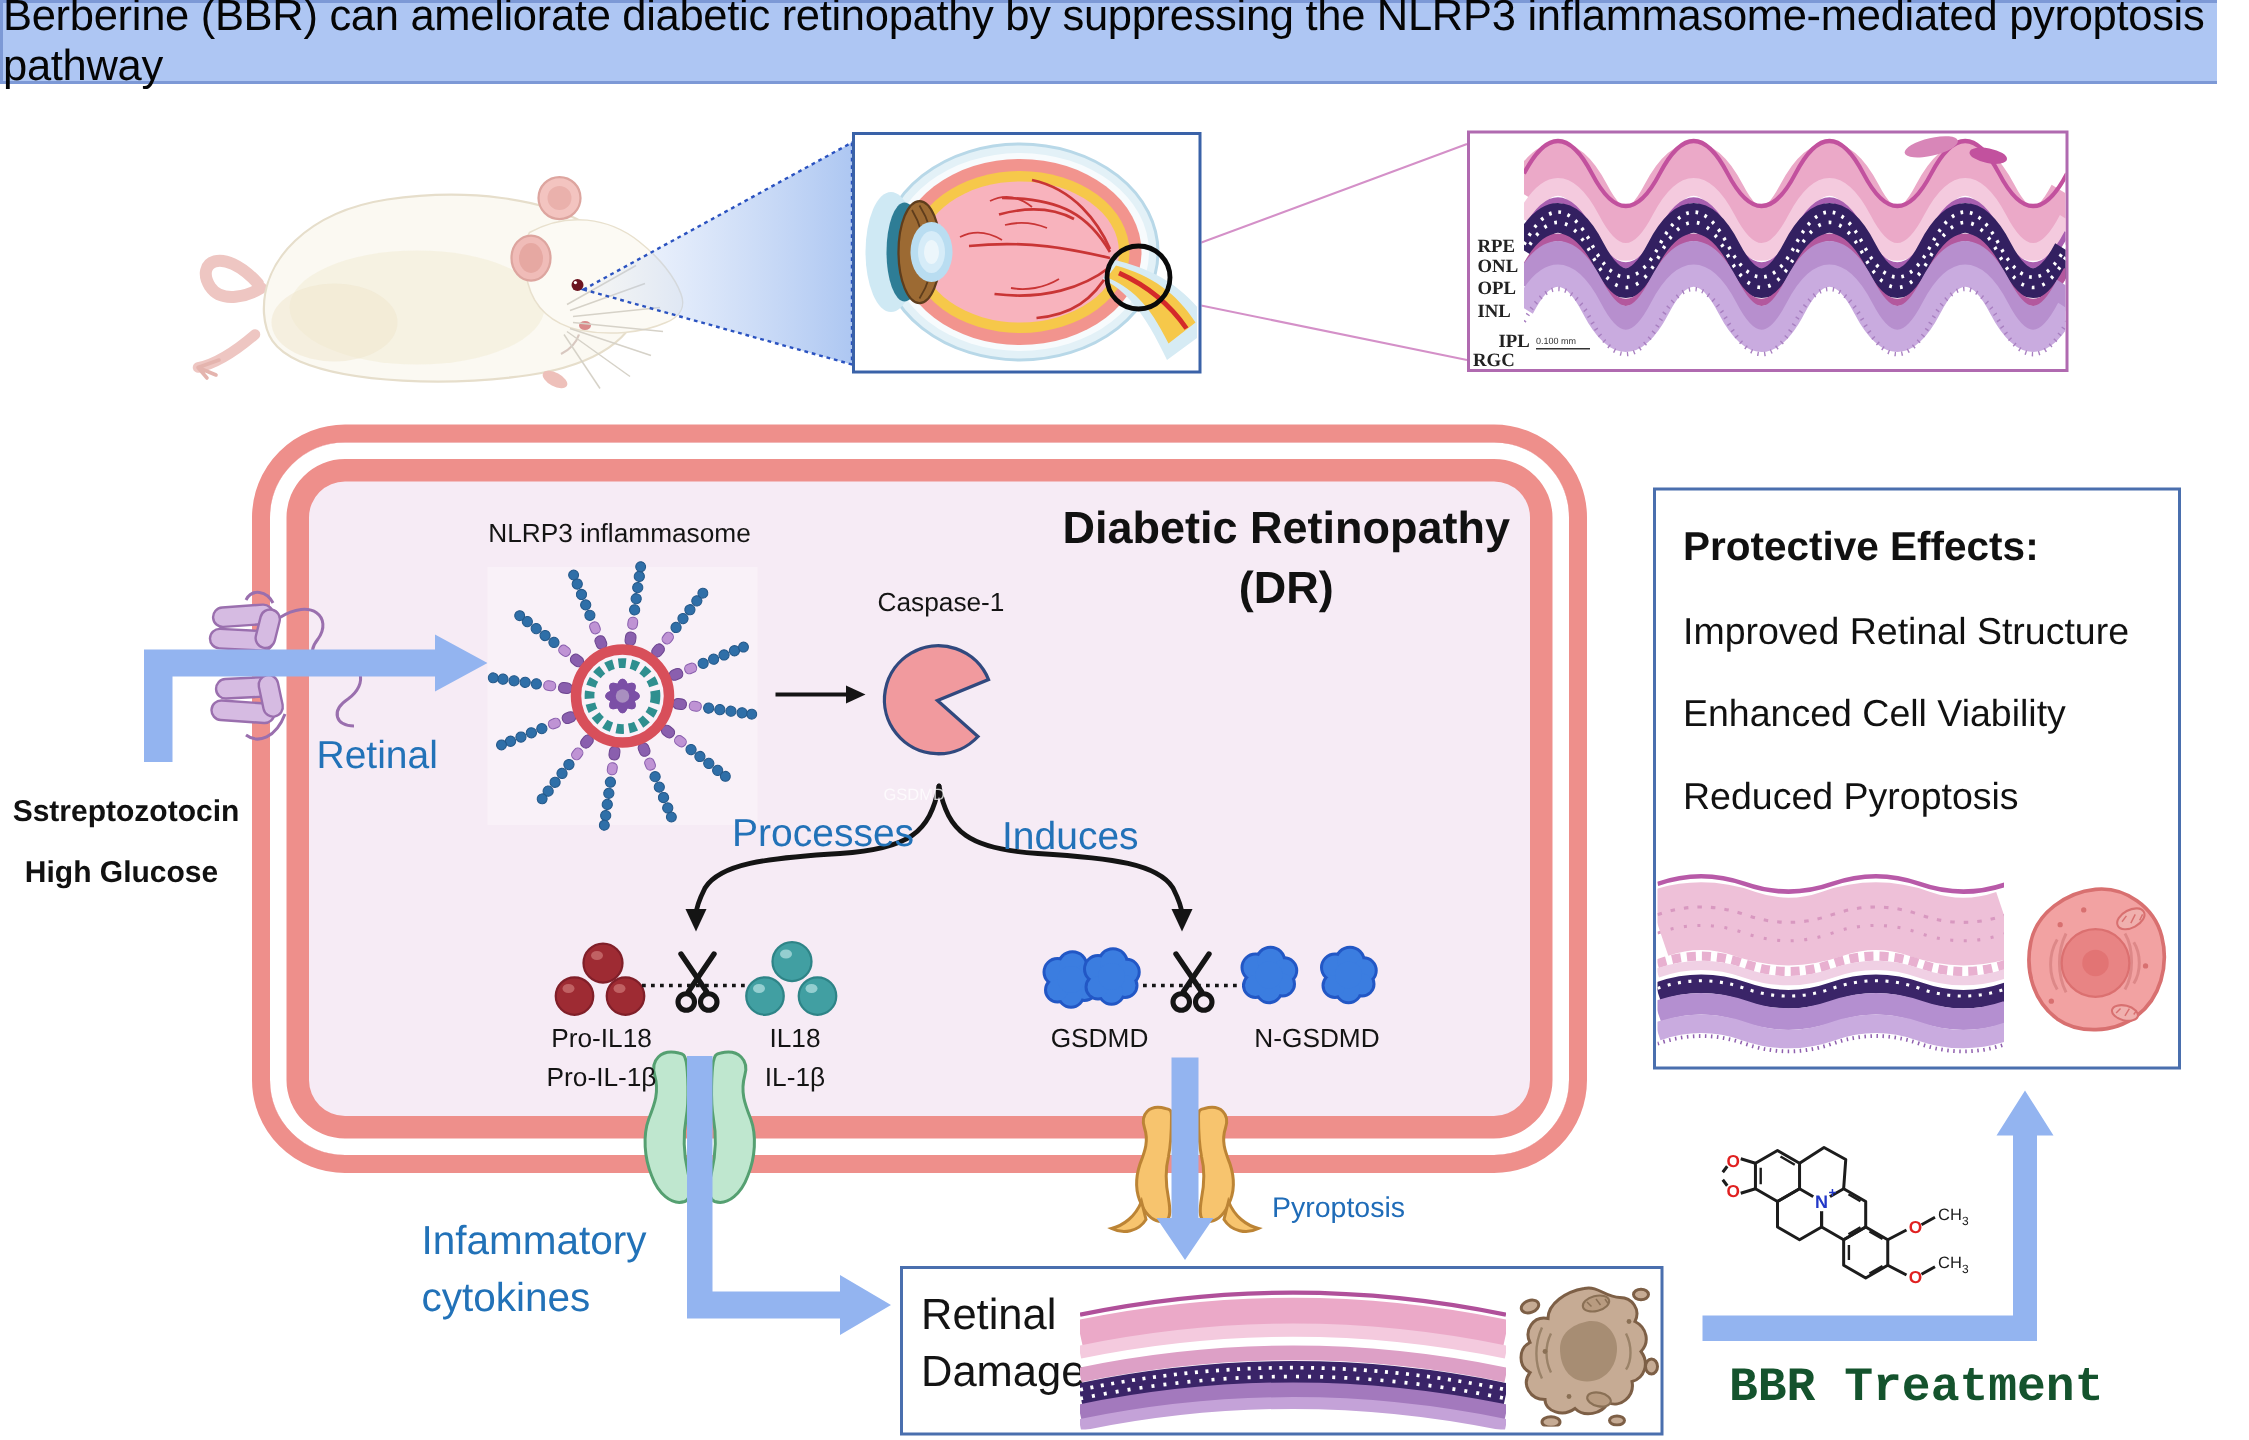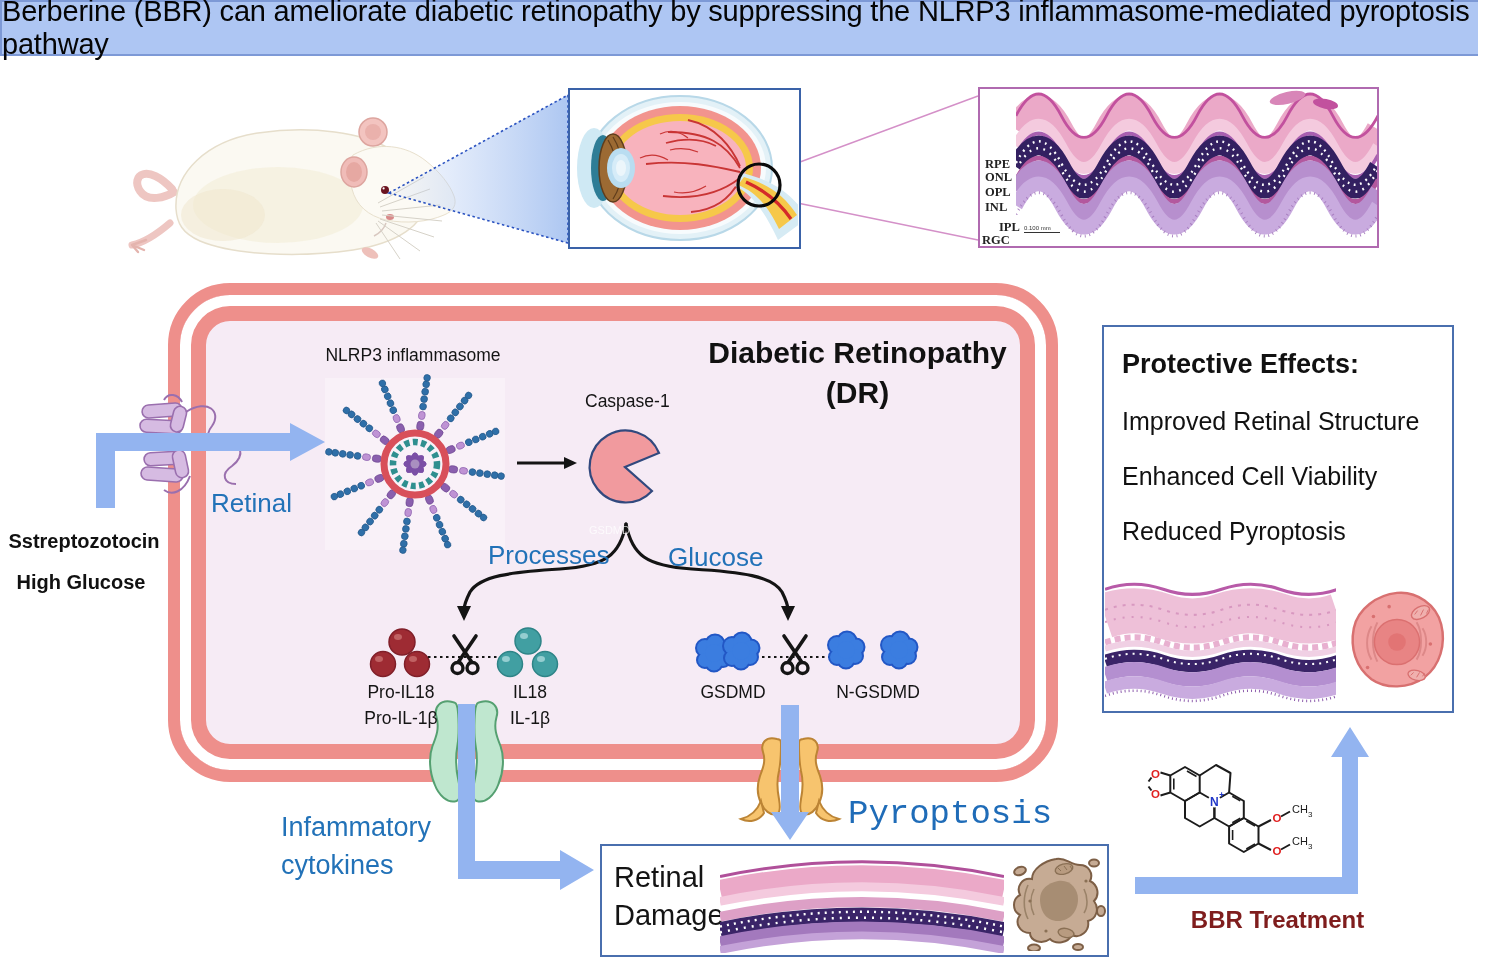--- a/index.html
+++ b/index.html
@@ -339,40 +339,40 @@
       <div style="width:36px;border-top:1px solid #333;margin-top:1px;"></div>
     </div>
   </div>
 
   <div class="abs lbl ctr" style="left:318px;top:342px;width:190px;">NLRP3 inflammasome</div>
   <div class="abs lbl" style="left:585px;top:388px;">Caspase-1</div>
   <div class="abs ctr" style="left:700px;top:336px;width:315px;font-size:30px;font-weight:700;">Diabetic Retinopathy</div>
   <div class="abs ctr" style="left:700px;top:376px;width:315px;font-size:30px;font-weight:700;">(DR)</div>
   <div class="abs" style="left:589px;top:524px;font-size:11px;color:rgba(255,255,255,0.75);">GSDMD</div>
   <div class="abs bigblue" style="left:488px;top:540px;">Processes</div>
-  <div class="abs bigblue" style="left:668px;top:542px;">Glucose</div>
+  <div class="abs bigblue" style="left:668px;top:542px;">Induces</div>
 
   <div class="abs lbl ctr" style="left:342px;top:679px;width:118px;">
     <div>Pro-IL18</div>
     <div>Pro-IL-1β</div>
   </div>
   <div class="abs lbl ctr" style="left:492px;top:679px;width:76px;">
     <div>IL18</div>
     <div>IL-1β</div>
   </div>
   <div class="abs lbl ctr" style="left:692px;top:679px;width:82px;">GSDMD</div>
   <div class="abs lbl ctr" style="left:828px;top:679px;width:100px;">N-GSDMD</div>
 
   <div class="abs bigblue" style="left:211px;top:488px;">Retinal</div>
   <div class="abs ctr" style="left:0;top:530px;width:168px;font-size:20px;font-weight:700;">Sstreptozotocin</div>
   <div class="abs ctr" style="left:0;top:571px;width:162px;font-size:20px;font-weight:700;">High Glucose</div>
 
   <div class="abs" style="left:281px;top:812px;font-size:27px;color:#2272b8;">Infammatory</div>
   <div class="abs" style="left:281px;top:850px;font-size:27px;color:#2272b8;">cytokines</div>
-  <div class="abs" style="left:848px;top:795px;font-size:34px;color:#1f6cb8;font-family:Liberation Mono, monospace;">Pyroptosis</div>
+  <div class="abs" style="left:848px;top:795px;font-size:19px;color:#1f6cb8;">Pyroptosis</div>
 
   <div class="abs boxframe" style="left:600px;top:844px;width:509px;height:113px;border:2.5px solid #4a6fae;overflow:hidden;">
     <div class="abs" style="left:12px;top:12px;font-size:29px;color:#141414;line-height:1.32;">
       <div>Retinal</div>
       <div>Damage</div>
     </div>
     <svg class="abs" style="left:118px;top:3px" width="284" height="104" viewBox="0 0 282 106" preserveAspectRatio="none">
       <g fill="none">
         <path d="M0 28 Q141 -2 282 28" stroke="#b0509a" stroke-width="3"></path>
         <path d="M0 41 Q141 11 282 41" stroke="#eba9c8" stroke-width="19"></path>
@@ -403,21 +403,21 @@
       </g>
       <ellipse cx="58" cy="18" rx="9" ry="5" fill="#b89b80" stroke="#8a7055" stroke-width="1.4" transform="rotate(-15 58 18)"></ellipse>
       <path d="M52,17 L55,20 M58,15 L61,19 M64,15 L66,18" stroke="#8a7055" stroke-width="1"></path>
       <ellipse cx="60" cy="82" rx="8" ry="4.5" fill="#b89b80" stroke="#8a7055" stroke-width="1.4" transform="rotate(12 60 82)"></ellipse>
       <circle cx="24" cy="50" r="1.6" fill="#8a7055"></circle>
         <circle cx="80" cy="30" r="1.6" fill="#8a7055"></circle>
         <circle cx="40" cy="80" r="1.6" fill="#8a7055"></circle>
     </svg>
   </div>
 
-  <div class="abs ctr" style="left:1145px;top:906px;width:265px;font-size:24px;font-weight:700;color:#7f1d1d;">BBR Treatment</div>
+  <div class="abs ctr" style="left:1145px;top:906px;width:265px;font-size:32px;font-weight:700;color:#14532d;font-family:Liberation Mono, monospace;">BBR Treatment</div>
 
   <div class="abs boxframe" style="left:1102px;top:325px;width:352px;height:388px;border:2.5px solid #4a6fae;">
     <div class="abs" style="left:18px;top:22px;font-size:27px;font-weight:700;">Protective Effects:</div>
     <div class="abs" style="left:18px;top:80px;font-size:25px;">Improved Retinal Structure</div>
     <div class="abs" style="left:18px;top:135px;font-size:25px;">Enhanced Cell Viability</div>
     <div class="abs" style="left:18px;top:190px;font-size:25px;">Reduced Pyroptosis</div>
     <svg class="abs" style="left:1px;top:250px" width="231" height="127" viewBox="0 0 230 124" preserveAspectRatio="none">
       <g fill="none">
         <path d="M0 12 Q29 2 58 12 T116 12 T174 12 T232 12" stroke="#b85aa8" stroke-width="3"></path>
         <path d="M0 38 Q29 28 58 38 T116 38 T174 38 T232 38" stroke="#eec0d8" stroke-width="44"></path>

